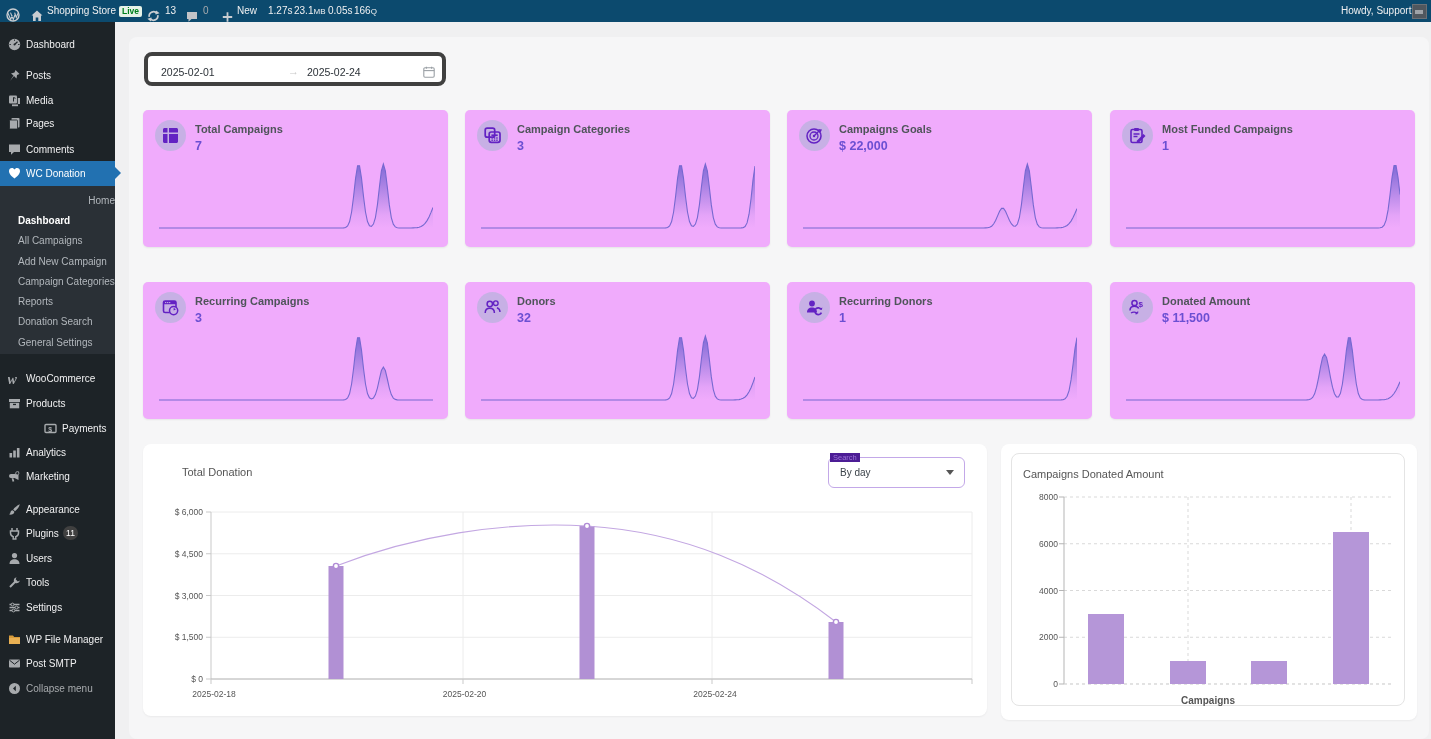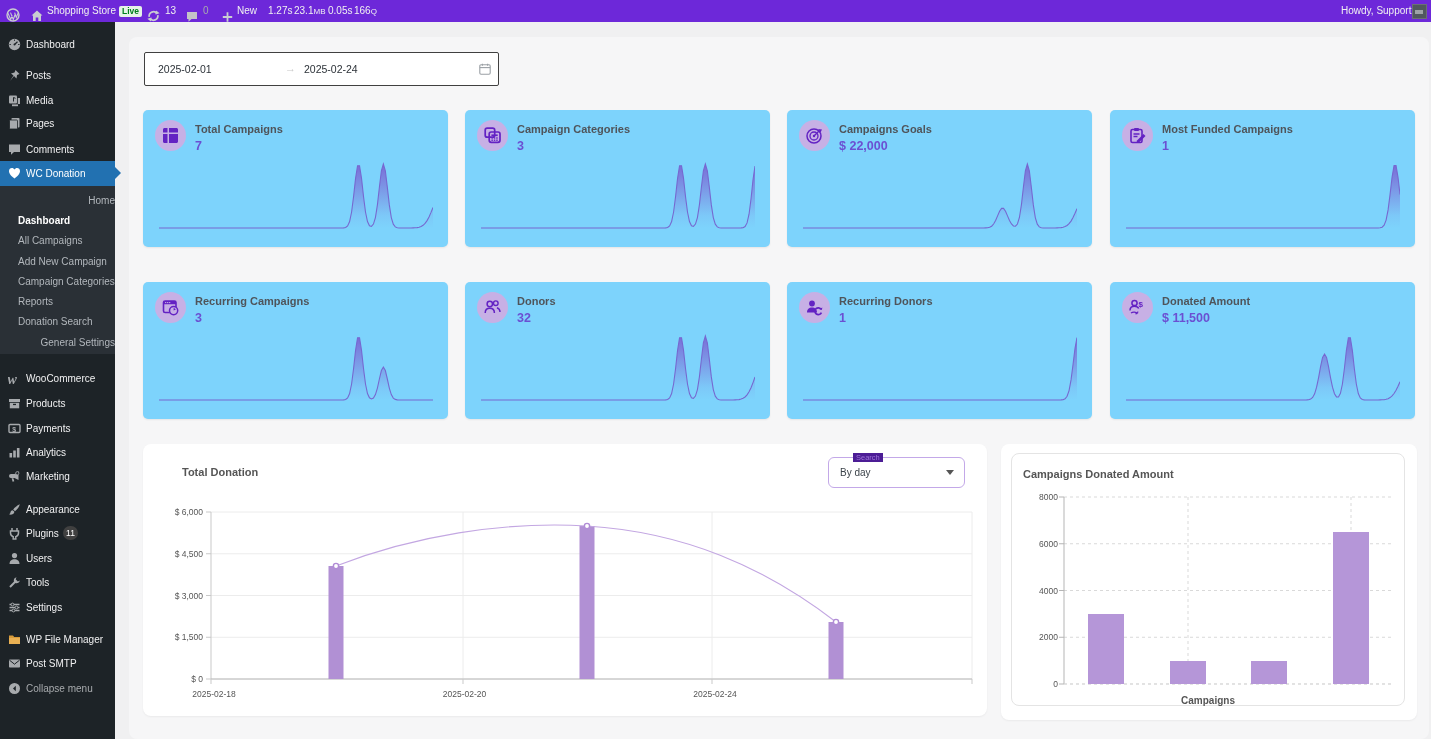--- a/index.html
+++ b/index.html
@@ -1,41 +1,41 @@
 <!DOCTYPE html>
 <html><head><meta charset="utf-8"><style>
 *{margin:0;padding:0;box-sizing:border-box}
 html,body{width:1431px;height:739px;overflow:hidden}
 body{font-family:"Liberation Sans",sans-serif;background:#f0f0f1;position:relative}
-#bar{position:absolute;left:0;top:0;width:1431px;height:22px;background:#6d28d9;color:#f0f0f1;font-size:10px;z-index:20}
+#bar{position:absolute;left:0;top:0;width:1431px;height:22px;background:#0c4a6e;color:#f0f0f1;font-size:10px;z-index:20}
 #bar .it{position:absolute;top:0;height:22px;line-height:22px;white-space:nowrap}
 #side{position:absolute;left:0;top:22px;width:115px;height:717px;background:#1d2327;z-index:10}
 .mi{position:absolute;left:0;width:115px;height:25px;color:#f0f0f1;font-size:10px}
 .mi .ic{position:absolute;left:8px;top:6px;width:13px;height:13px;color:#a7aaad}
 .mi .tx{position:absolute;left:26px;top:0;line-height:25px;white-space:nowrap}
 .smi{position:absolute;left:18px;width:97px;height:20px;line-height:20px;color:#b2b7bc;font-size:10px;white-space:nowrap}
 #subbg{position:absolute;left:0;top:164px;width:115px;height:168px;background:#2a3036}
 #wrap{position:absolute;left:129px;top:37px;width:1300px;height:702px;background:#f6f6f7;border-radius:8px}
-#datebox{position:absolute;left:144px;top:52px;width:355px;height:34px;background:#fff;border:1px solid #404040;border-radius:2px}
+#datebox{position:absolute;left:144px;top:52px;width:302px;height:34px;background:#fff;border:4px solid #404040;border-radius:8px}
 #datebox .d1{position:absolute;left:13px;top:0;line-height:32px;font-size:10.5px;color:#2c3238}
 #datebox .ar{position:absolute;left:140px;top:0;line-height:31px;font-size:11px;color:#c8c8c8}
 #datebox .d2{position:absolute;left:159px;top:0;line-height:32px;font-size:10.5px;color:#2c3238}
 #datebox svg{position:absolute;right:7px;top:10px}
-.card{position:absolute;width:305px;height:137px;background:#7dd3fc;border-radius:5px;box-shadow:0 1px 2px rgba(0,0,0,.07)}
+.card{position:absolute;width:305px;height:137px;background:#f0abfc;border-radius:5px;box-shadow:0 1px 2px rgba(0,0,0,.07)}
 .card .circ{position:absolute;left:12px;top:10px;width:31px;height:31px;border-radius:50%;background:#c7b0e5}
 .card .circ svg{position:absolute;left:7px;top:7px}
 .card .ttl{position:absolute;left:52px;top:13px;font-size:11px;font-weight:bold;color:#4f545a;white-space:nowrap}
 .card .num{position:absolute;left:52px;top:29px;font-size:12.5px;font-weight:bold;color:#6b4fd2}
 .card .spk{position:absolute;left:16px;top:52px}
 .panel{position:absolute;background:#fff;border-radius:8px;box-shadow:0 1px 2px rgba(0,0,0,.05)}
 #selbox{position:absolute;left:685px;top:13px;width:137px;height:31px;border:1px solid #c3a8e8;border-radius:6px}
-#selbox .lbl{position:absolute;left:24px;top:-5px;background:#4c1d95;padding:0 3px;font-size:7.5px;color:#9d74d8}
+#selbox .lbl{position:absolute;left:1px;top:-5px;background:#4c1d95;padding:0 3px;font-size:7.5px;color:#9d74d8}
 #selbox .val{position:absolute;left:11px;top:0;line-height:30px;font-size:10px;color:#3c434a}
 #selbox .car{position:absolute;right:10px;top:12px;width:0;height:0;border-left:4px solid transparent;border-right:4px solid transparent;border-top:5px solid #555}
-.ptitle{position:absolute;font-size:11px;font-weight:bold;color:#555}
+.ptitle{position:absolute;font-size:11px;font-weight:normal;color:#555}
 #innerbox{position:absolute;left:10px;top:9px;width:394px;height:253px;border:1px solid #e4e4e4;border-radius:8px;background:#fff}
 </style></head>
 <body>
 <div id="bar">
     <svg class="it" style="left:6px;top:4px" width="14" height="14" viewBox="0 0 14 14">
       <circle cx="7" cy="7" r="6" fill="none" stroke="#c9cdd1" stroke-width="1.4"></circle>
       <path d="M1.7 4.6 L4.7 11.4 L6.2 7.2 M4.5 4.6 L7.3 11.4 L9.3 6 M8.6 4.6 L10.3 9.4 L12.3 4.6" stroke="#c9cdd1" stroke-width="1.1" fill="none"></path>
     </svg>
     <svg class="it" style="left:31px;top:5px" width="12" height="12" viewBox="0 0 12 12">
       <path d="M6 0.5 L11.5 5.5 L10 5.5 L10 11 L7.3 11 L7.3 7.4 L4.7 7.4 L4.7 11 L2 11 L2 5.5 L0.5 5.5 Z" fill="#c9cdd1"></path>
@@ -113,36 +113,36 @@
       <span class="tx" style="color:#fff;line-height:25.5px">WC Donation</span>
     </div>
     <div style="position:absolute;left:115px;top:145px;width:0;height:0;border-top:6px solid transparent;border-bottom:6px solid transparent;border-left:6px solid #2271b1"></div>
     <div class="smi" style="top:169px;text-align:right;">Home</div>
     <div class="smi" style="top:189px;color:#fff;font-weight:bold">Dashboard</div>
     <div class="smi" style="top:209px;">All Campaigns</div>
     <div class="smi" style="top:229.5px;">Add New Campaign</div>
     <div class="smi" style="top:249.8px;">Campaign Categories</div>
     <div class="smi" style="top:270px;">Reports</div>
     <div class="smi" style="top:290px;">Donation Search</div>
-    <div class="smi" style="top:310.5px;text-align:right;">General Settings</div>
+    <div class="smi" style="top:310.5px;">General Settings</div>
     <div class="mi" style="top:344.2px;">
       <span class="ic"><svg viewBox="0 0 13 13" width="13" height="13">
           <text x="-0.5" y="11.5" font-size="14" font-weight="bold" font-style="italic" fill="#a7aaad" font-family="Liberation Serif,serif">w</text>
         </svg></span>
       <span class="tx" style="">WooCommerce</span>
     </div>
     <div class="mi" style="top:368.8px;">
       <span class="ic"><svg viewBox="0 0 13 13" width="13" height="13">
           <rect x="1" y="2" width="11" height="3" fill="#a7aaad"></rect>
           <rect x="1.8" y="5.8" width="9.4" height="5.5" fill="#a7aaad"></rect>
           <rect x="5" y="6.8" width="3" height="1.3" fill="#1d2327"></rect>
         </svg></span>
       <span class="tx" style="">Products</span>
     </div>
-    <div class="mi" style="top:393.5px;">
+    <div class="mi" style="top:393.5px;margin-left:36px;">
       <span class="ic"><svg viewBox="0 0 13 13" width="13" height="13">
           <rect x="1" y="2.5" width="11" height="8" rx="1" fill="none" stroke="#a7aaad" stroke-width="1.4"></rect>
           <text x="4.2" y="9.5" font-size="7" font-weight="bold" fill="#a7aaad">$</text>
         </svg></span>
       <span class="tx" style="">Payments</span>
     </div>
     <div class="mi" style="top:418.1px;">
       <span class="ic"><svg viewBox="0 0 13 13" width="13" height="13">
           <rect x="1.5" y="7" width="2.6" height="4.5" fill="#a7aaad"></rect>
           <rect x="5.2" y="4.5" width="2.6" height="7" fill="#a7aaad"></rect>

